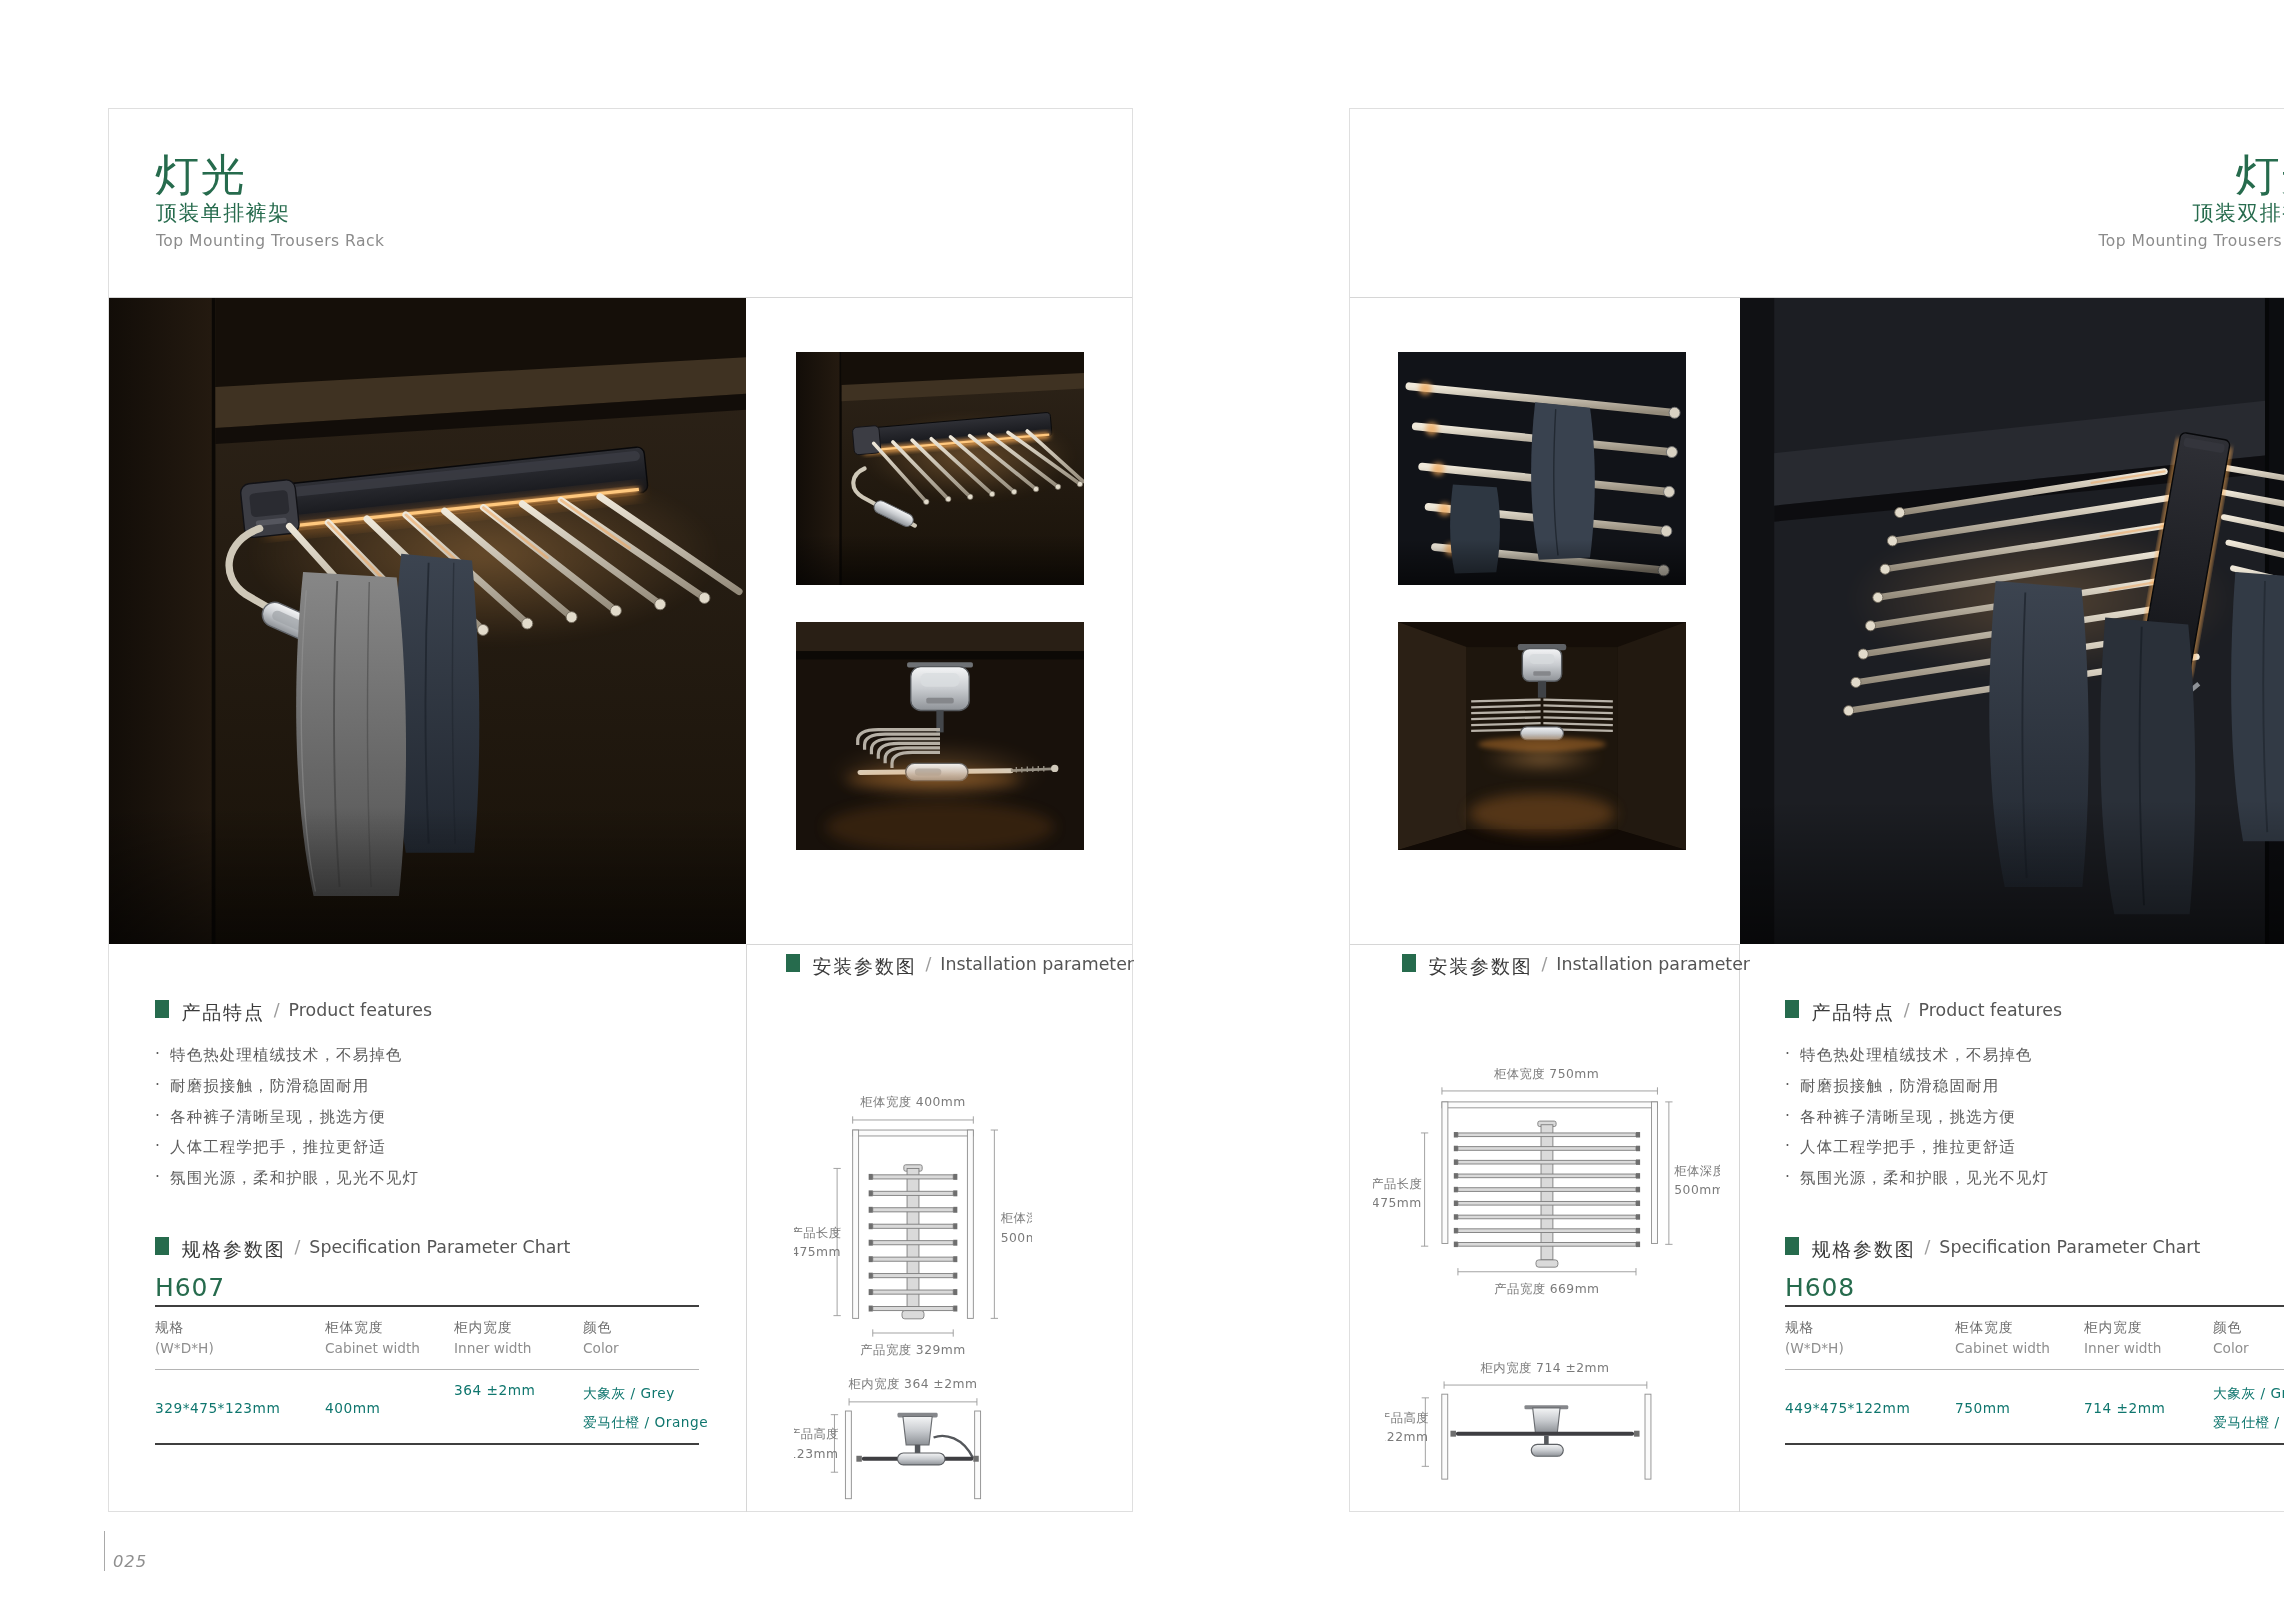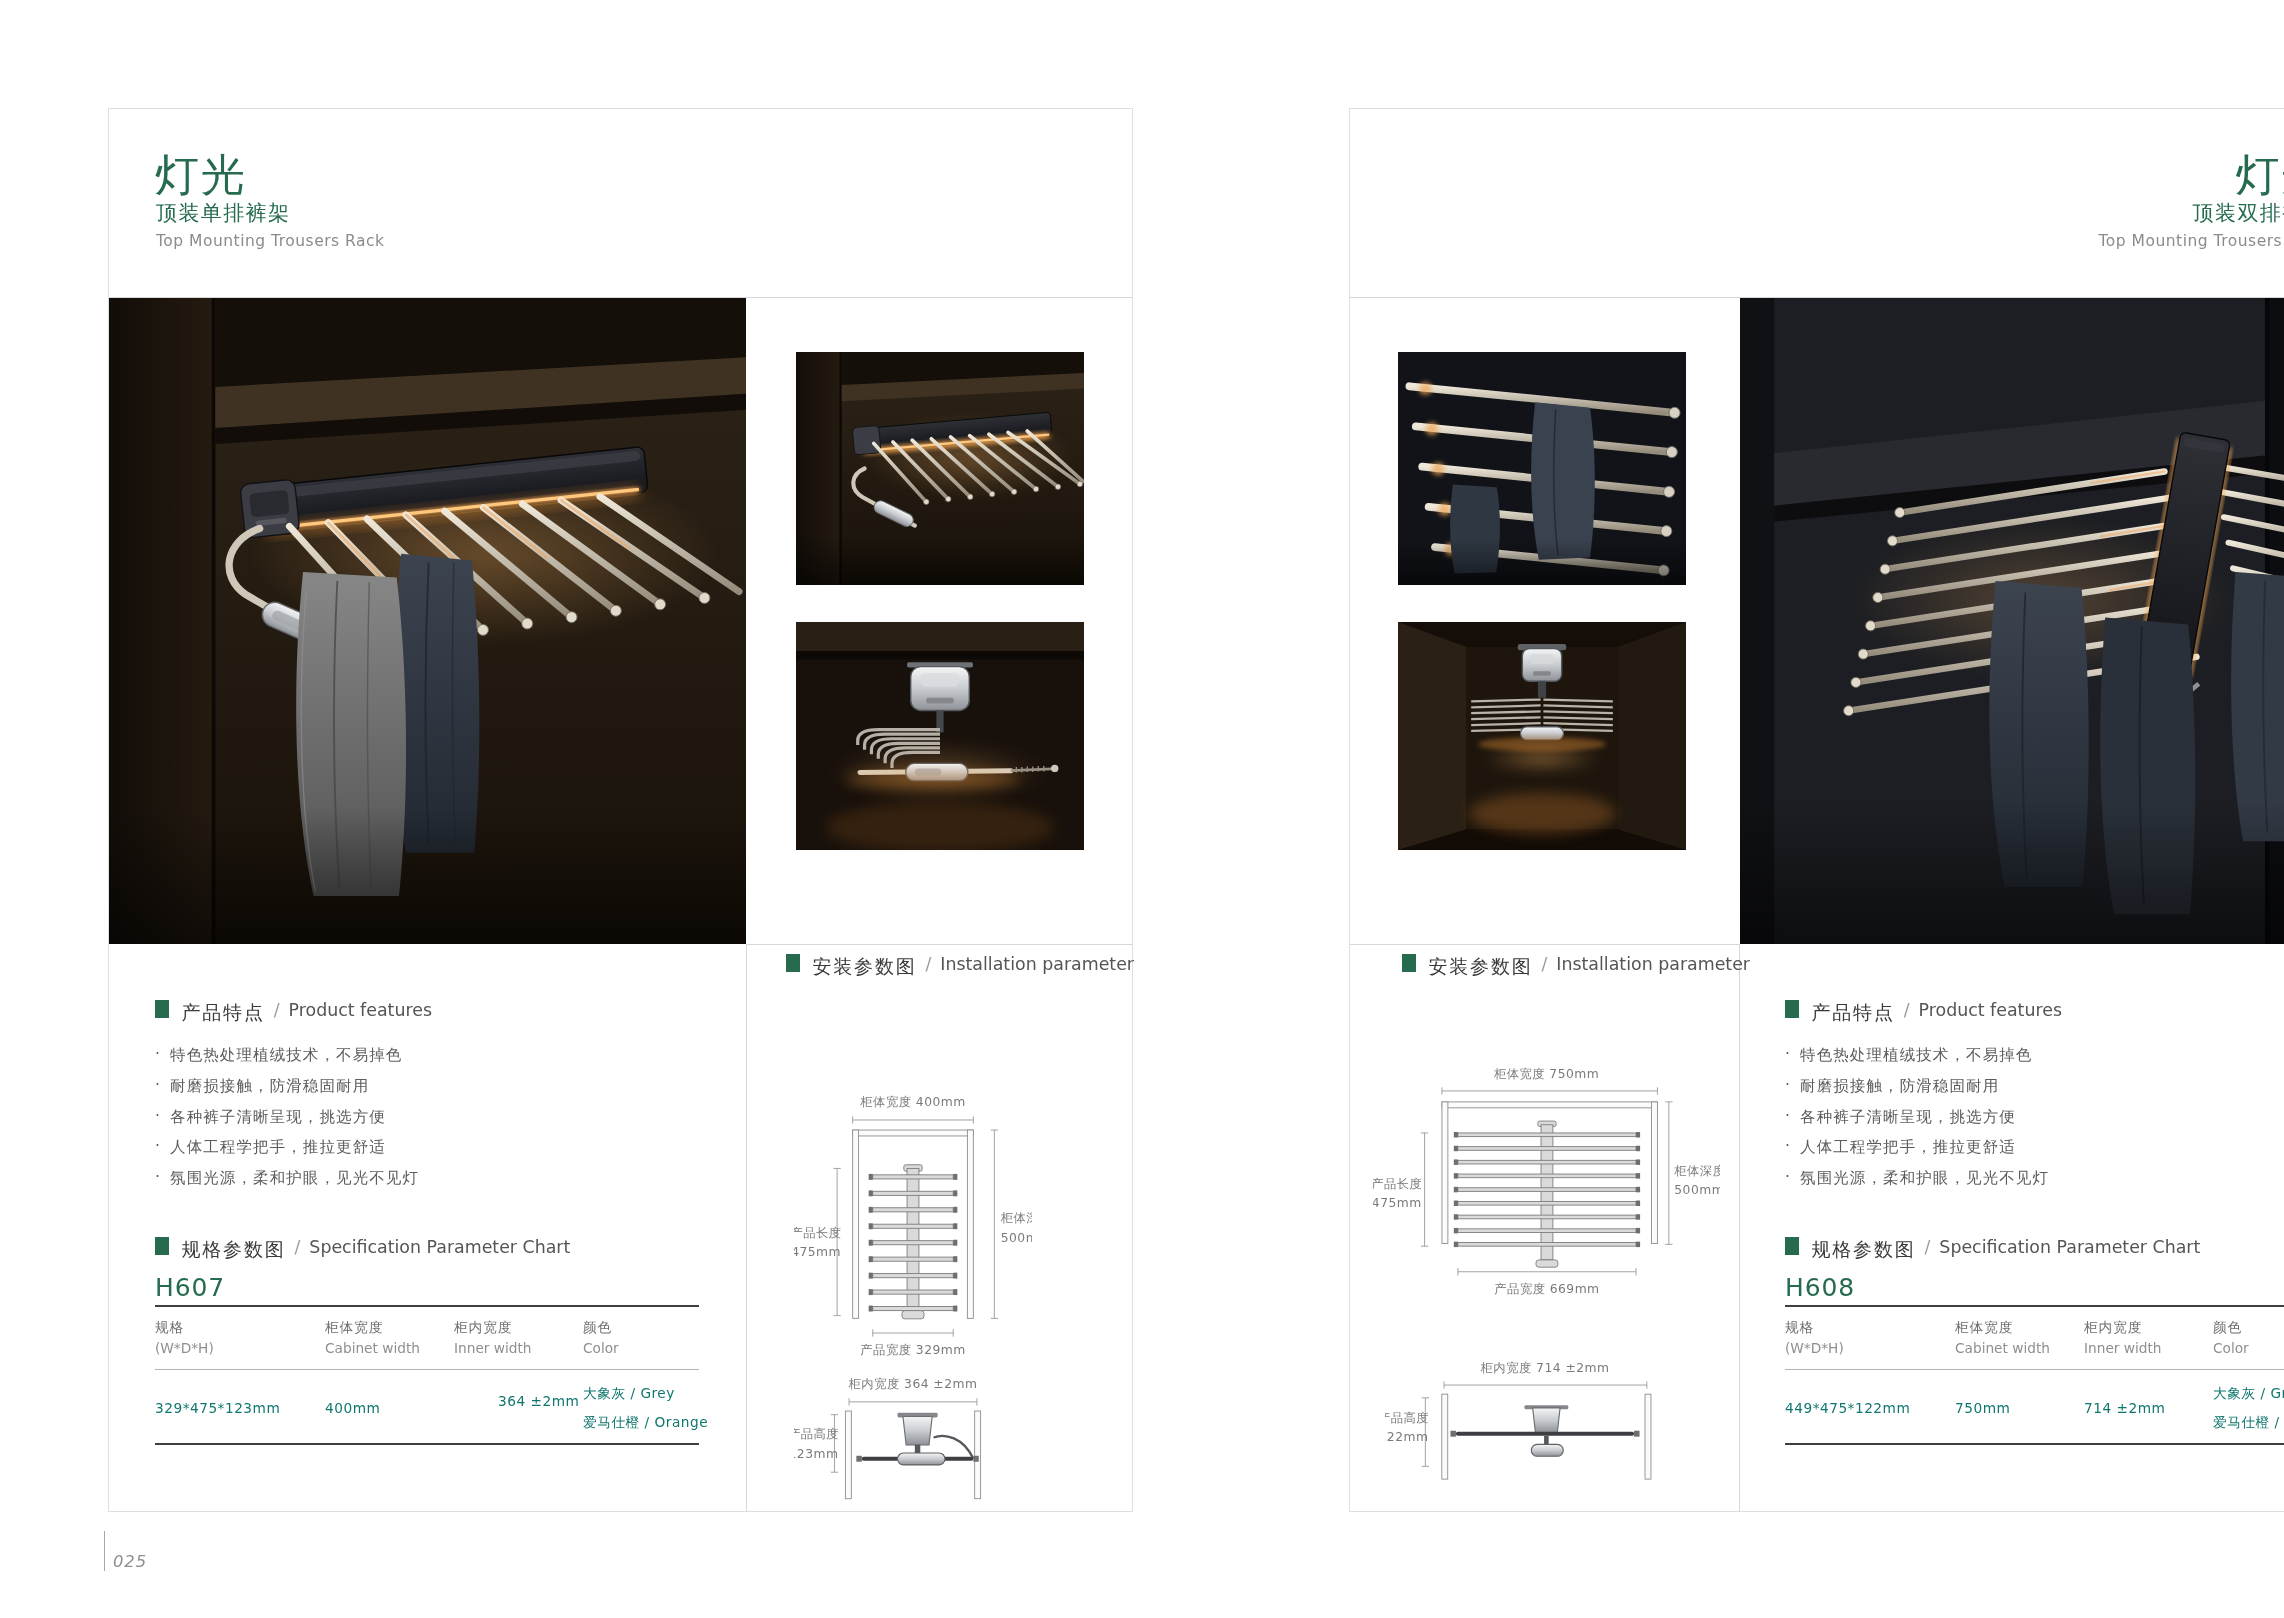--- a/index.html
+++ b/index.html
@@ -299,21 +299,21 @@
     <div class="th-en" style="left:0; top:35px;">(W*D*H)</div>
     <div class="th-zh" style="left:170px; top:13.7px;">柜体宽度</div>
     <div class="th-en" style="left:170px; top:35px;">Cabinet width</div>
     <div class="th-zh" style="left:299px; top:13.7px;">柜内宽度</div>
     <div class="th-en" style="left:299px; top:35px;">Inner width</div>
     <div class="th-zh" style="left:428px; top:13.7px;">颜色</div>
     <div class="th-en" style="left:428px; top:35px;">Color</div>
     <div class="tline-light" style="top:64px;"></div>
     <div class="td" style="left:0; top:95px;">329*475*123mm</div>
     <div class="td" style="left:170px; top:95px;">400mm</div>
-    <div class="td" style="left:299px; top:88px;margin-left:44px;">364 ±2mm</div>
+    <div class="td" style="left:299px; top:77px;">364 ±2mm</div>
     <div class="td" style="left:428px; top:80px;">大象灰 / Grey</div>
     <div class="td" style="left:428px; top:109px;">爱马仕橙 / Orange</div>
     <div class="tline-dark" style="top:138px;"></div>
   </div>
 
   <div class="abs sec-hdr" style="left:677px; top:845px;">
     <span class="sq"></span>
     <span class="zh">安装参数图</span>
     <span class="sep">/</span>
     <span class="en">Installation parameter</span>

